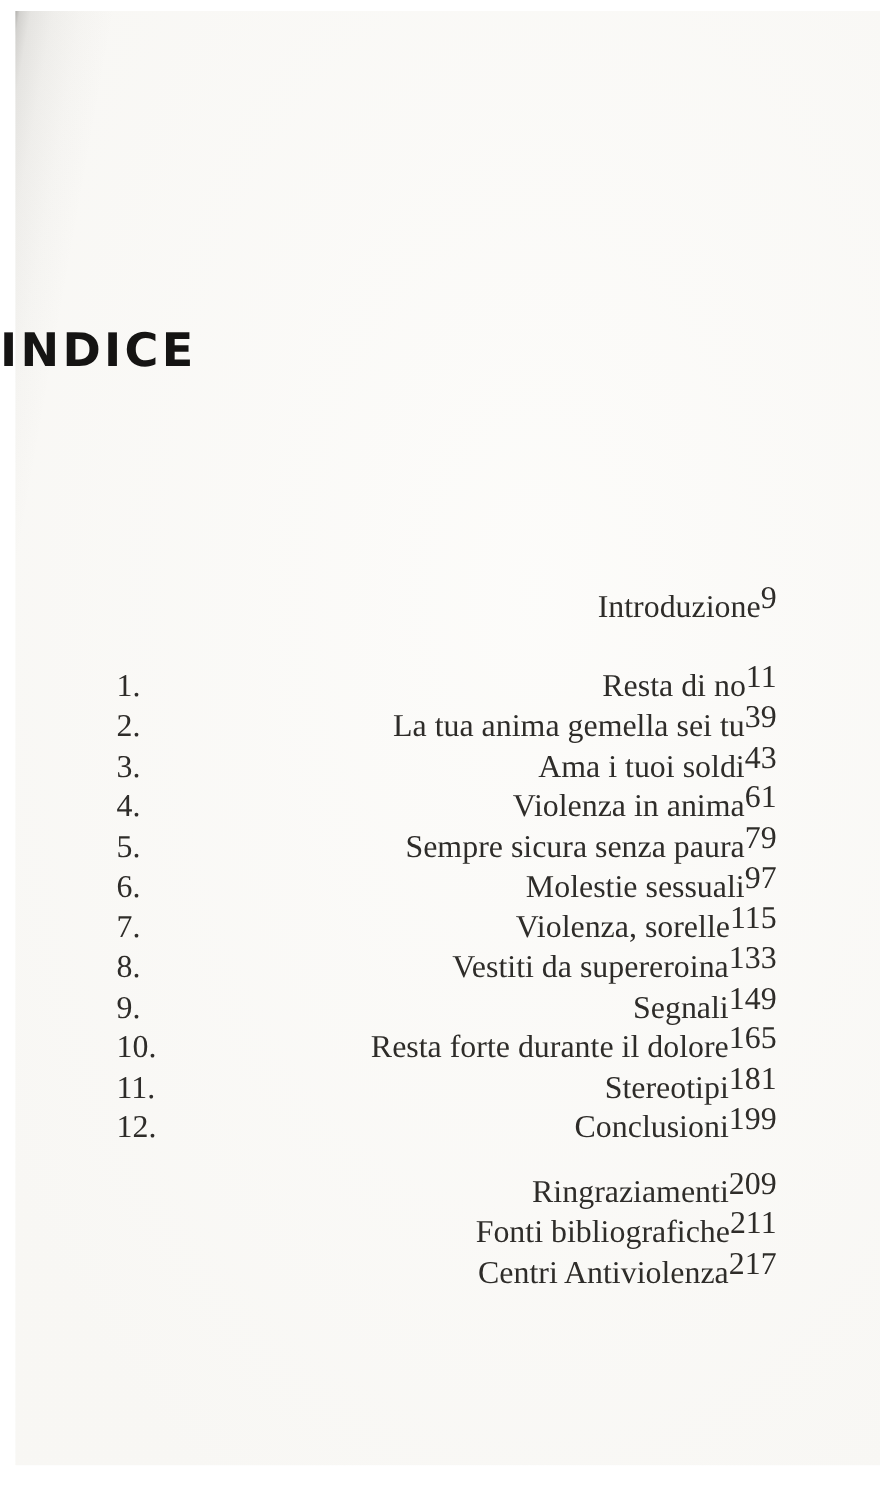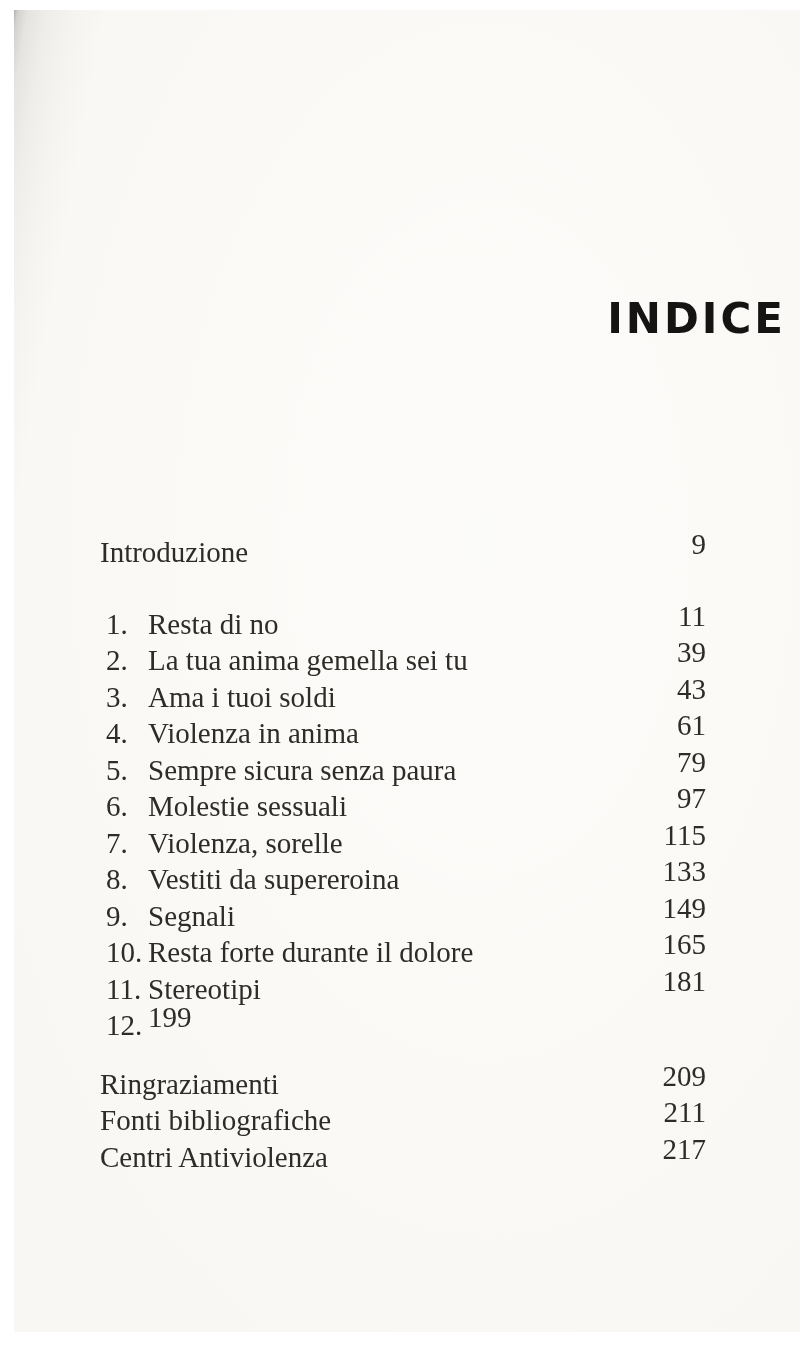--- a/index.html
+++ b/index.html
@@ -31,21 +31,21 @@
         rgba(60,58,55,0.02) 60px,
         rgba(60,58,55,0.00) 90px),
       radial-gradient(ellipse at 60% 40%, rgba(255,255,255,0.35), rgba(0,0,0,0.012) 85%);
   }
   .title {
     position: absolute;
     top: 286px;
     left: 0;
     width: 100%;
     margin: 0;
-    text-align: right;
+    text-align: left;
     transform: translateX(-14px);
     font-family: "DejaVu Sans", sans-serif;
     font-weight: bold;
     font-size: 42px;
     line-height: 1.1;
     letter-spacing: 3px;
     color: #151413;
   }
   .toc {
     position: absolute;
@@ -61,20 +61,21 @@
     line-height: 36.5px;
   }
   .row .num {
     flex: 0 0 auto;
     width: 42px;
     padding-left: 6px;
     box-sizing: content-box;
   }
   .row .label {
     flex: 1 1 auto;
+    text-align: right;
   }
   .row .pagenum {
     flex: 0 0 auto;
     text-align: right;
     transform: translateY(-8px);
   }
   ol.chapters, .back-matter {
     list-style: none;
     margin: 0;
     padding: 0;
@@ -160,20 +161,21 @@
         </li>
 
         <li class="row">
           <span class="num">11.</span>
           <span class="label">Stereotipi</span>
           <span class="pagenum">181</span>
         </li>
 
         <li class="row">
           <span class="num">12.</span>
+          <span class="label">Conclusioni</span>
           <span class="pagenum">199</span>
         </li>
       </ol>
 
     <div class="back-matter">
 
         <div class="row">
           <span class="label">Ringraziamenti</span>
           <span class="pagenum">209</span>
         </div>

